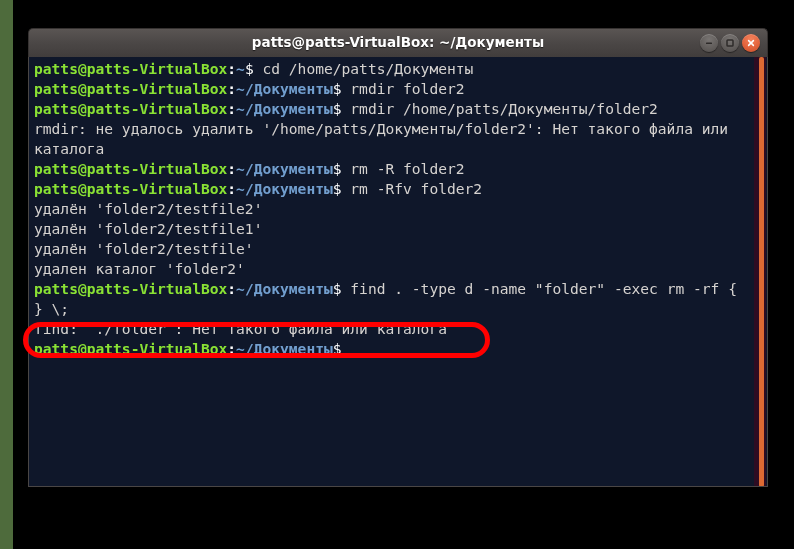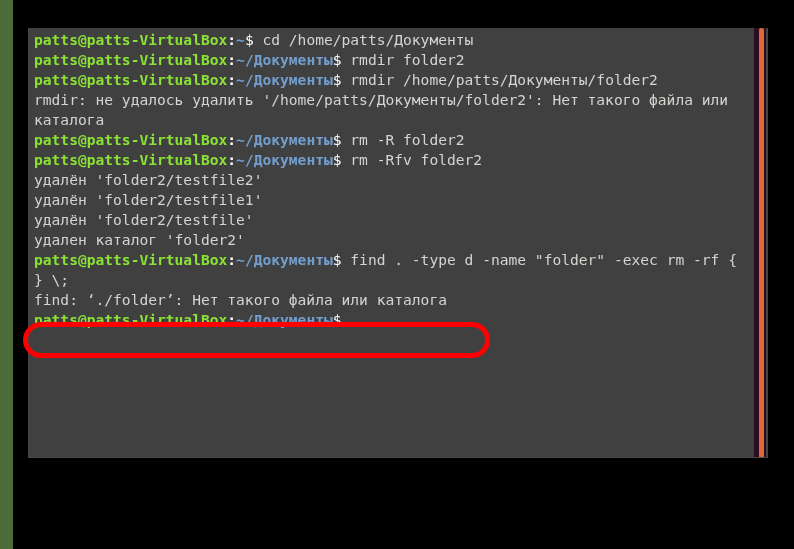--- a/index.html
+++ b/index.html
@@ -100,21 +100,21 @@
     font-size: 13.5px;
     font-family: "DejaVu Sans", sans-serif;
     padding: 2px 8px;
     white-space: nowrap;
   }
 
   
   #terminal-body {
     position: relative;
     height: 430px;
-    background: #404040;
+    background: #0f172a;
     border: 1px solid #4a4645;
     border-top: none;
     box-sizing: border-box;
     overflow: hidden;
   }
   #terminal-text {
     position: absolute;
     left: 5px;
     top: 2px;
     right: 14px;
@@ -164,20 +164,46 @@
   }
 </style>
 </head>
 <body>
 
 <div id="desktop-bg"></div>
 <div id="desktop-strip"></div>
 
 <div id="terminal-window">
 
+  <div id="titlebar">
+    <div id="window-title">patts@patts-VirtualBox: ~/Документы</div>
+    <div id="window-controls">
+      <div class="wctl min">
+        <span>
+          <svg width="10" height="10" viewBox="0 0 10 10">
+              <rect x="2" y="4.4" width="6" height="1.6" rx="0.6" fill="#2e2b2a"></rect>
+            </svg>
+        </span>
+      </div>
+      <div class="wctl max">
+        <span>
+          <svg width="10" height="10" viewBox="0 0 10 10">
+              <rect x="2" y="2" width="6" height="6" rx="0.8" fill="none" stroke="#2e2b2a" stroke-width="1.5"></rect>
+            </svg>
+        </span>
+      </div>
+      <div class="wctl close">
+        <span>
+          <svg width="10" height="10" viewBox="0 0 10 10">
+              <path d="M2.6 2.6 L7.4 7.4 M7.4 2.6 L2.6 7.4" stroke="#ffffff" stroke-width="1.5" stroke-linecap="round"></path>
+            </svg>
+        </span>
+      </div>
+    </div>
+  </div>
 
 
   <div id="terminal-body">
     <div id="terminal-text"><div class="tline"><span class="user">patts@patts-VirtualBox</span><span class="colon">:</span><span class="path">~</span><span class="dollar">$</span><span class="plain"> cd /home/patts/Документы</span></div><div class="tline"><span class="user">patts@patts-VirtualBox</span><span class="colon">:</span><span class="path">~/Документы</span><span class="dollar">$</span><span class="plain"> rmdir folder2</span></div><div class="tline"><span class="user">patts@patts-VirtualBox</span><span class="colon">:</span><span class="path">~/Документы</span><span class="dollar">$</span><span class="plain"> rmdir /home/patts/Документы/folder2</span></div><div class="tline"><span class="plain">rmdir: не удалось удалить '/home/patts/Документы/folder2': Нет такого файла или</span></div><div class="tline"><span class="plain">каталога</span></div><div class="tline"><span class="user">patts@patts-VirtualBox</span><span class="colon">:</span><span class="path">~/Документы</span><span class="dollar">$</span><span class="plain"> rm -R folder2</span></div><div class="tline"><span class="user">patts@patts-VirtualBox</span><span class="colon">:</span><span class="path">~/Документы</span><span class="dollar">$</span><span class="plain"> rm -Rfv folder2</span></div><div class="tline"><span class="plain">удалён 'folder2/testfile2'</span></div><div class="tline"><span class="plain">удалён 'folder2/testfile1'</span></div><div class="tline"><span class="plain">удалён 'folder2/testfile'</span></div><div class="tline"><span class="plain">удален каталог 'folder2'</span></div><div class="tline"><span class="user">patts@patts-VirtualBox</span><span class="colon">:</span><span class="path">~/Документы</span><span class="dollar">$</span><span class="plain"> find . -type d -name "folder" -exec rm -rf {</span></div><div class="tline"><span class="plain">} \;</span></div><div class="tline"><span class="plain">find: ‘./folder’: Нет такого файла или каталога</span></div><div class="tline"><span class="user">patts@patts-VirtualBox</span><span class="colon">:</span><span class="path">~/Документы</span><span class="dollar">$</span><span class="plain"></span></div></div>
     <div id="scrollbar-track">
       <div id="scrollbar-thumb"></div>
     </div>
   </div>
 
 </div>

